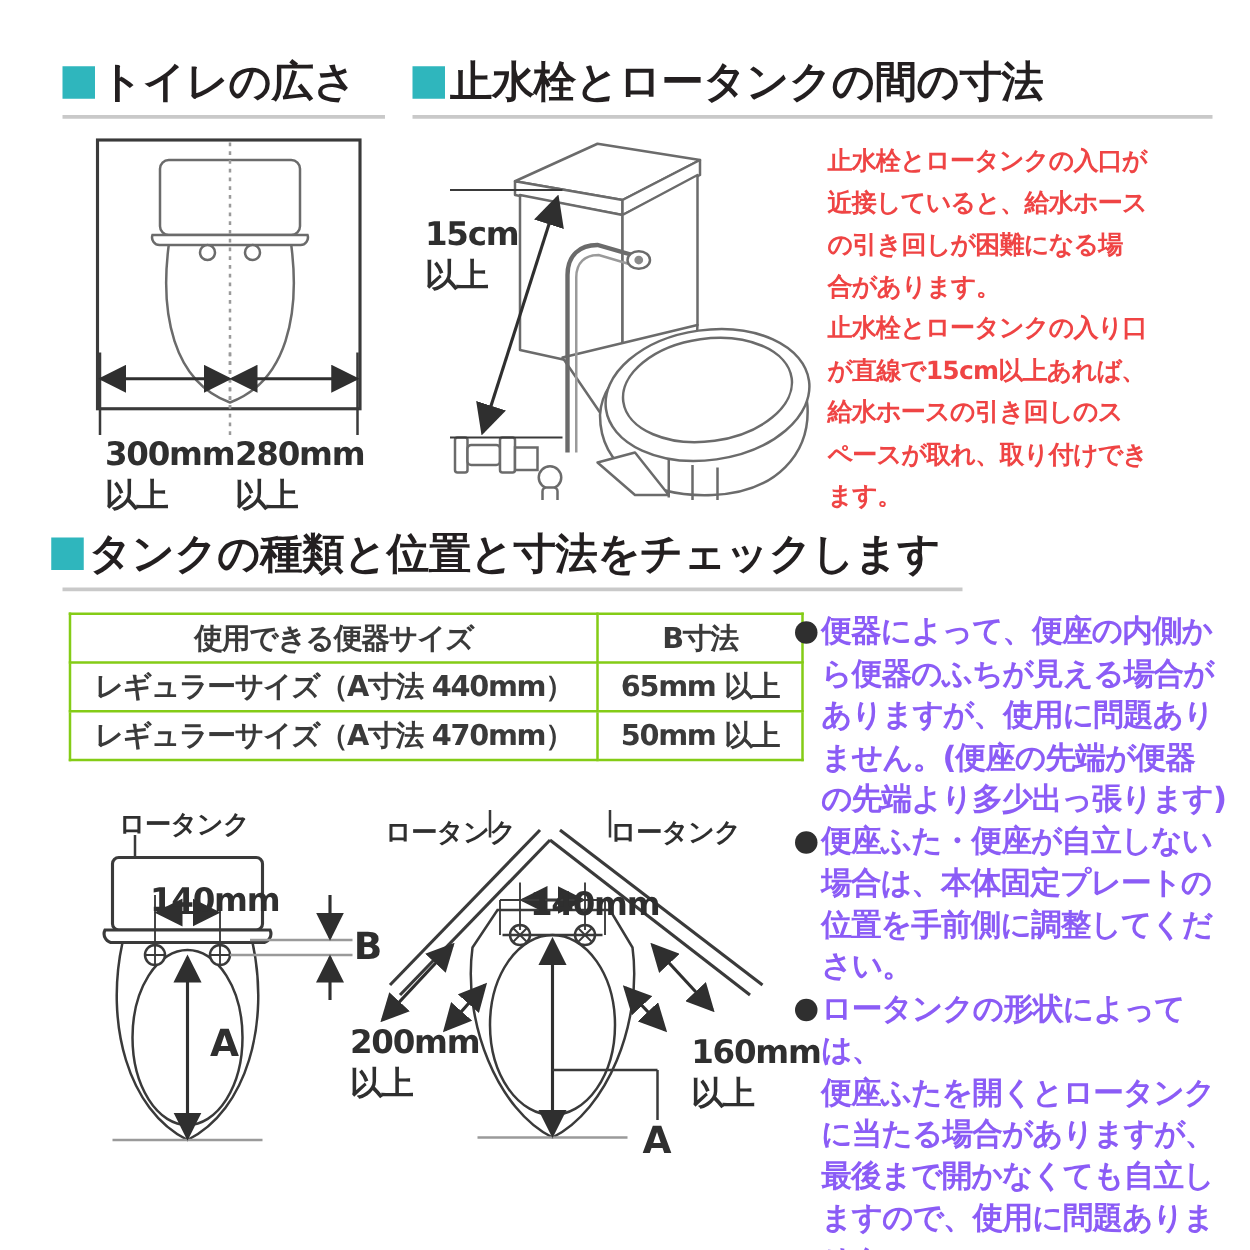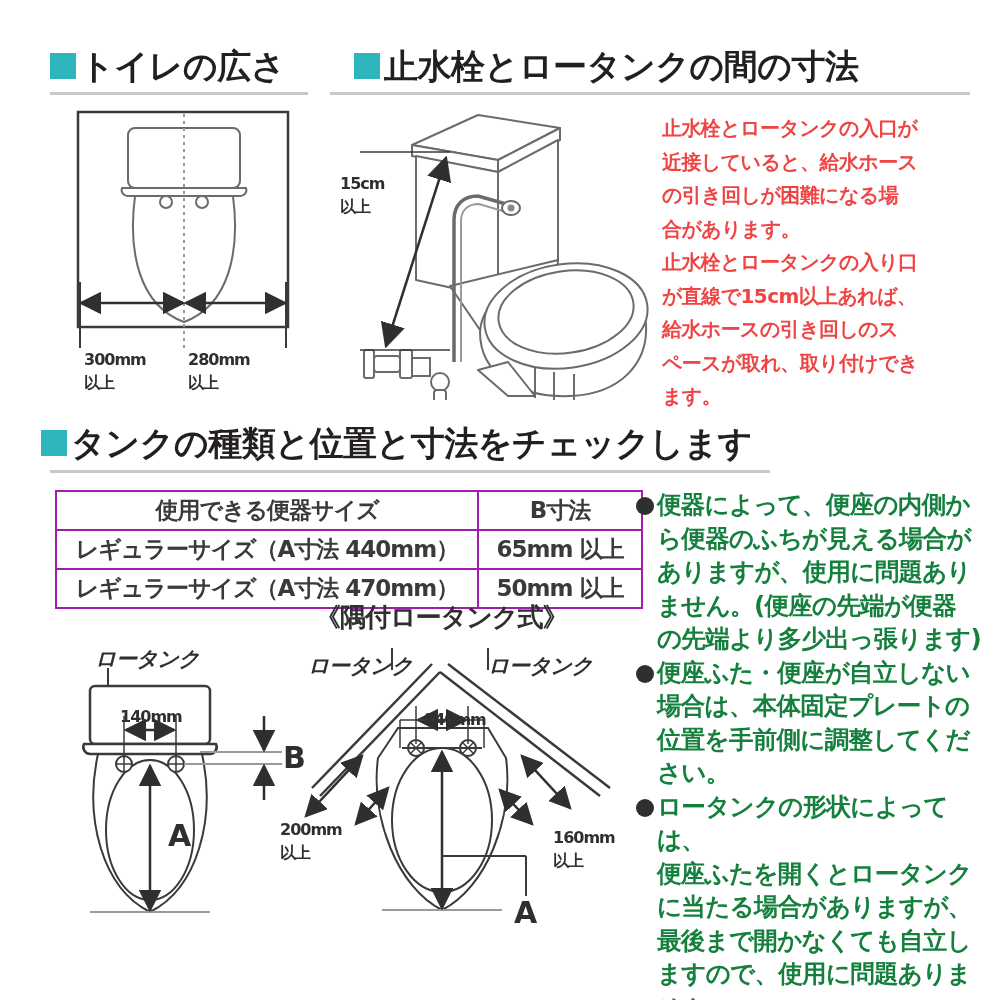--- a/index.html
+++ b/index.html
@@ -23,40 +23,40 @@
     font-size:34px;
     line-height:36px;
     letter-spacing:-0.5px;
     white-space:nowrap;
     color:#231f20;
   }
   .hrule{position:absolute;height:3px;background:#c9c9c9;}
 
   
   .t{position:absolute;white-space:pre;color:#2f2f2f;}
-  .lbl{font-size:21px;line-height:23px;font-weight:bold;letter-spacing:-0.5px;font-style:italic;}
-  .dim{font-size:16px;line-height:23px;font-weight:bold;letter-spacing:-1px;}
+  .lbl{font-size:21px;line-height:23px;font-weight:bold;letter-spacing:-0.5px;}
+  .dim{font-size:26px;line-height:33px;font-weight:bold;letter-spacing:-1px;}
   .dimA{font-size:30px;font-weight:bold;}
   .sub{font-size:26px;font-weight:bold;letter-spacing:-1px;}
 
   
   .para{
     position:absolute;
     font-size:20px;
     line-height:33.5px;
     font-weight:bold;
     letter-spacing:-0.6px;
     color:#ef4444;
     white-space:pre-line;
   }
 
   
   .tbl{position:absolute;border-collapse:collapse;}
   .tbl td,.tbl th{
-    border:2px solid #a21caf;
+    border:2px solid #84cc16;
     font-size:23px;
     font-weight:bold;
     color:#3a3a3a;
     letter-spacing:-1px;
     text-align:center;
     padding:3px 6px;
     white-space:nowrap;
   }
   .tbl .c1{width:408px;}
   .tbl .c2{width:150px;}
@@ -64,38 +64,38 @@
 
   
   .bullets{position:absolute;width:350px;}
   .bitem{display:flex;margin-bottom:0px;}
   .bdot{
     flex:0 0 auto;width:18px;height:18px;border-radius:50%;
     background:#2f2f2f;margin-top:9px;margin-right:3px;
   }
   .btxt{
     font-size:24.5px;line-height:33.5px;font-weight:bold;
-    letter-spacing:-0.7px;color:#15803d;white-space:pre-line;
+    letter-spacing:-0.7px;color:#8b5cf6;white-space:pre-line;
   }
 
   svg{display:block;}
   .sv{position:absolute;}
 </style>
 </head>
 <body>
 
 <div class="page">
 
   <div class="heading" style="left:50px;top:48px;">
     <span class="sq"></span>
     <span class="htxt">トイレの広さ</span>
   </div>
   <div class="hrule" style="left:50px;top:92px;width:258px;"></div>
 
-  <div class="heading" style="left:330px;top:48px;margin-left:24px;">
+  <div class="heading" style="left:330px;top:48px;">
     <span class="sq"></span>
     <span class="htxt">止水栓とロータンクの間の寸法</span>
   </div>
   <div class="hrule" style="left:330px;top:92px;width:640px;"></div>
 
   <svg class="sv" style="left:50px;top:100px;" width="290" height="300" viewBox="0 0 290 300">
 
     <rect x="28" y="12" width="210" height="215" fill="none" stroke="#3a3a3a" stroke-width="2.5"></rect>
 
     <rect x="78" y="28" width="112" height="60" rx="7" fill="#fff" stroke="#6b6b6b" stroke-width="2"></rect>
@@ -210,21 +210,20 @@
       <td>レギュラーサイズ（A寸法 440mm）</td>
       <td>65mm 以上</td>
     </tr>
     <tr>
       <td>レギュラーサイズ（A寸法 470mm）</td>
       <td>50mm 以上</td>
     </tr>
   </tbody>
     </table>
 
-  <div class="t sub" style="left:315px;top:600px;">《隅付ロータンク式》</div>
 
   <div class="t lbl" style="left:95px;top:648px;">ロータンク</div>
   <div class="t lbl" style="left:308px;top:655px;">ロータンク</div>
   <div class="t lbl" style="left:488px;top:655px;">ロータンク</div>
 
   <svg class="sv" style="left:60px;top:668px;" width="250" height="280" viewBox="0 0 250 280">
     <defs>
       <marker id="a5" markerWidth="9" markerHeight="9" refX="8" refY="4.5" orient="auto">
         <path d="M0,0 L9,4.5 L0,9 Z" fill="#2f2f2f"></path>
       </marker>

